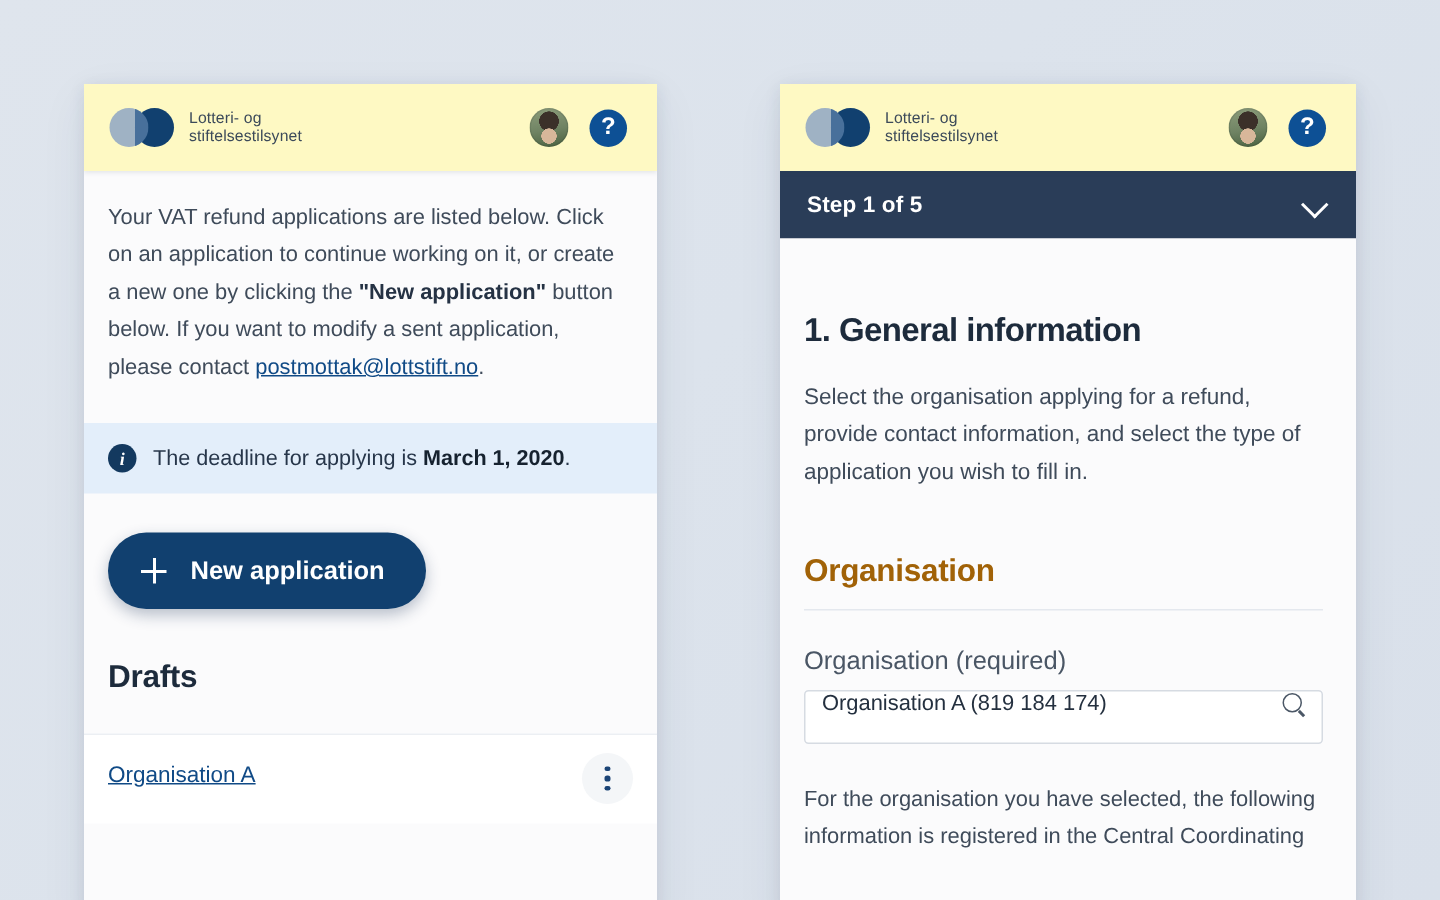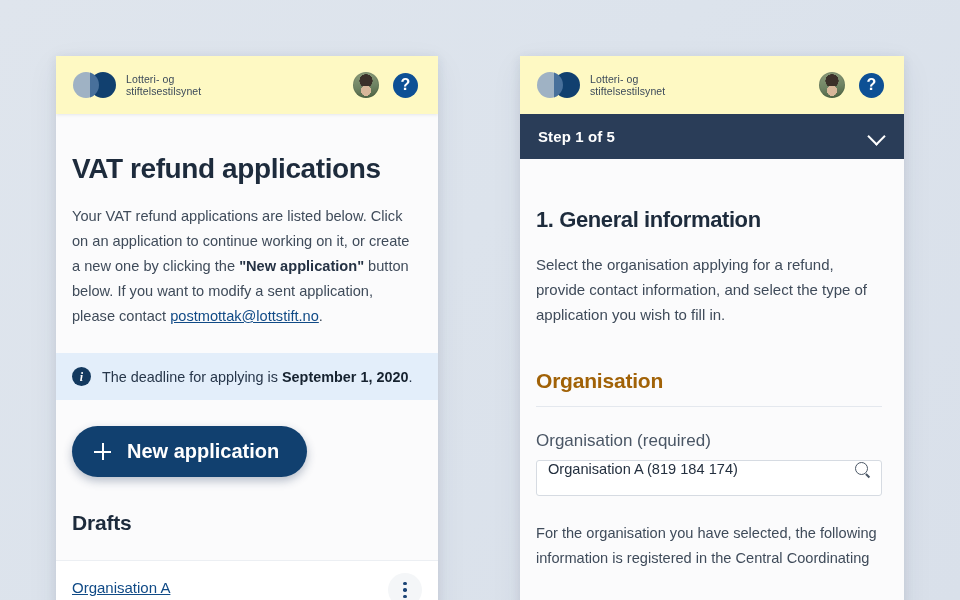--- a/index.html
+++ b/index.html
@@ -173,21 +173,21 @@
 
   .new-app-btn {
     margin: 26px 0 0 16px;
     height: 51px;
     padding: 0 28px 0 22px;
     border: none;
     border-radius: 26px;
     background: #11406f;
     color: #ffffff;
     font-family: "Liberation Sans", sans-serif;
-    font-size: 20px;
+    font-size: 17px;
     font-weight: bold;
     display: inline-flex;
     align-items: center;
     gap: 16px;
     cursor: pointer;
     box-shadow: 0 4px 10px rgba(25, 50, 85, .30);
   }
   .plus-icon {
     position: relative;
     width: 17px; height: 17px;
@@ -388,27 +388,26 @@
       <div class="logo-text"><span>Lotteri- og</span><br><span>stiftelsestilsynet</span></div>
     </div>
     <div class="header-right">
       <div class="avatar"></div>
       <div class="help-icon">?</div>
     </div>
   </div>
 
   <div class="left-body">
 
-    <div class="page-title">VAT refund applications</div>
 
     <div class="intro"><span>Your VAT refund applications are listed below. Click on an application to continue working on it, or create a new one by clicking the </span><b>"New application"</b><span> button below. If you want to modify a sent application, please contact </span><a href="#">postmottak@lottstift.no</a><span>.</span></div>
 
     <div class="info-banner">
       <div class="info-icon">i</div>
-      <div class="info-text"><span>The deadline for applying is </span><b>September 1, 2020</b><span>.</span></div>
+      <div class="info-text"><span>The deadline for applying is </span><b>March 1, 2020</b><span>.</span></div>
     </div>
 
     <button class="new-app-btn">
       <span class="plus-icon"></span>
       <span>New application</span>
     </button>
 
     <div class="drafts-title">Drafts</div>
 
     <div class="draft-list">

